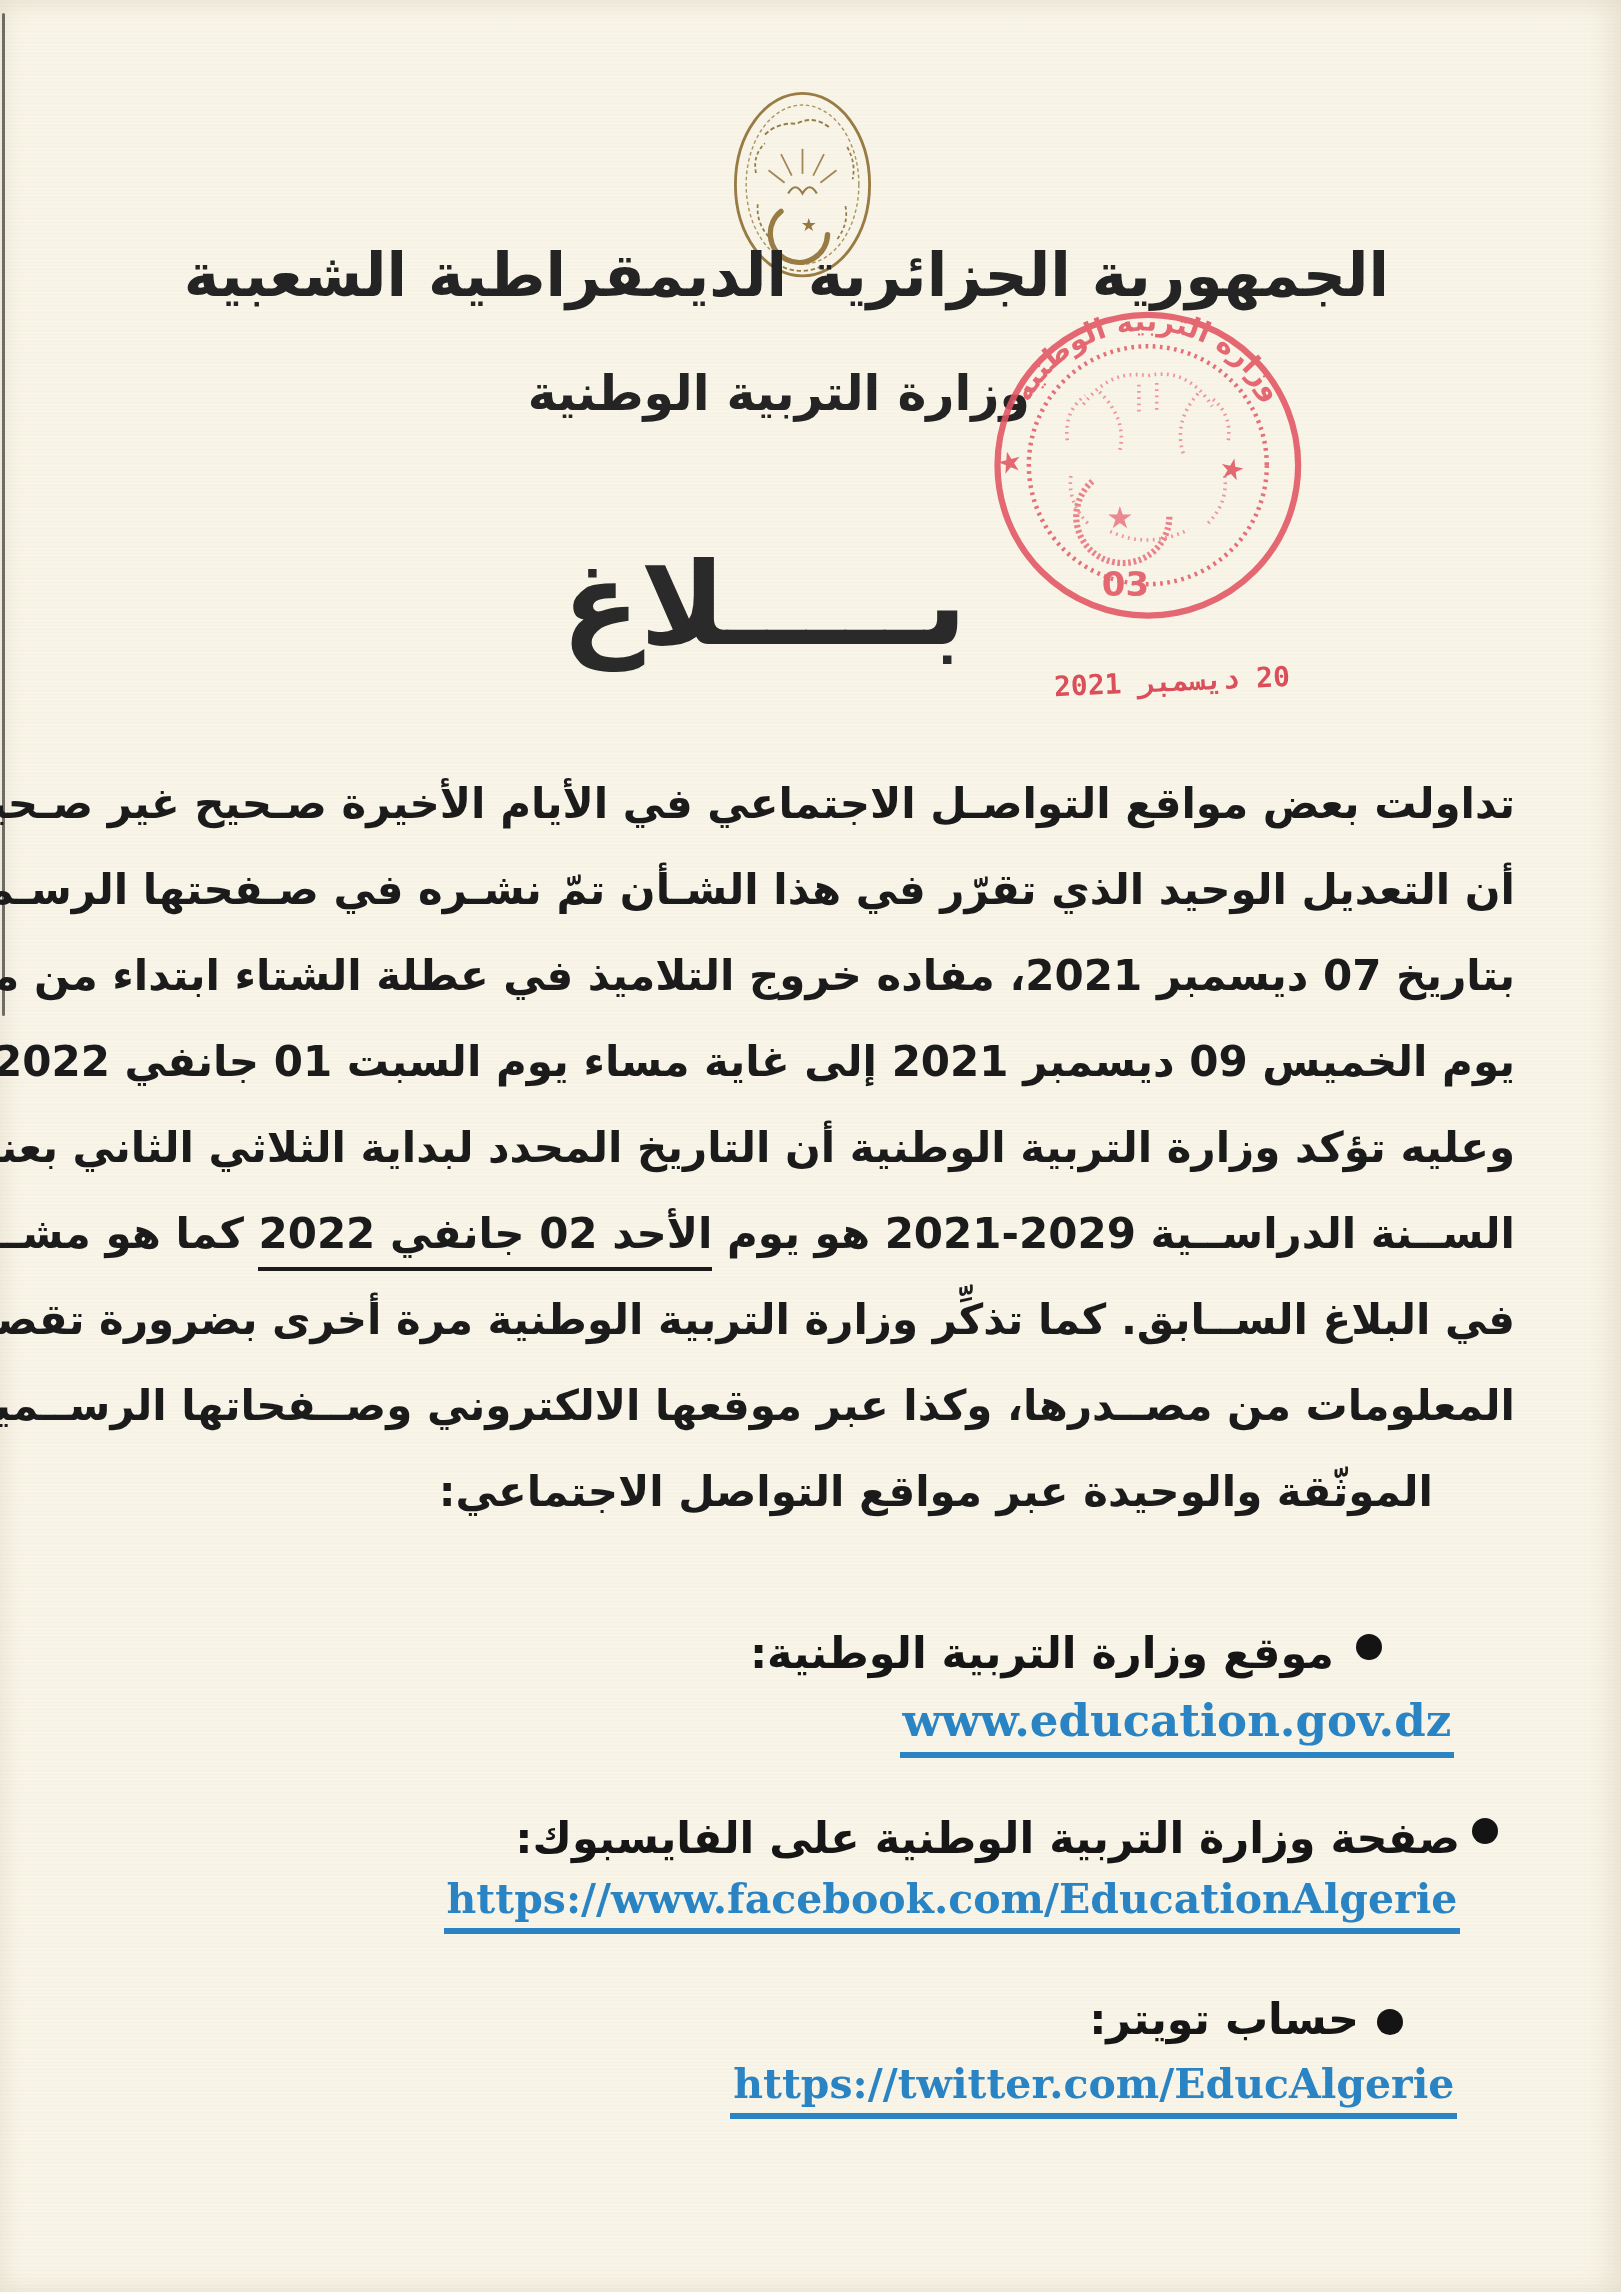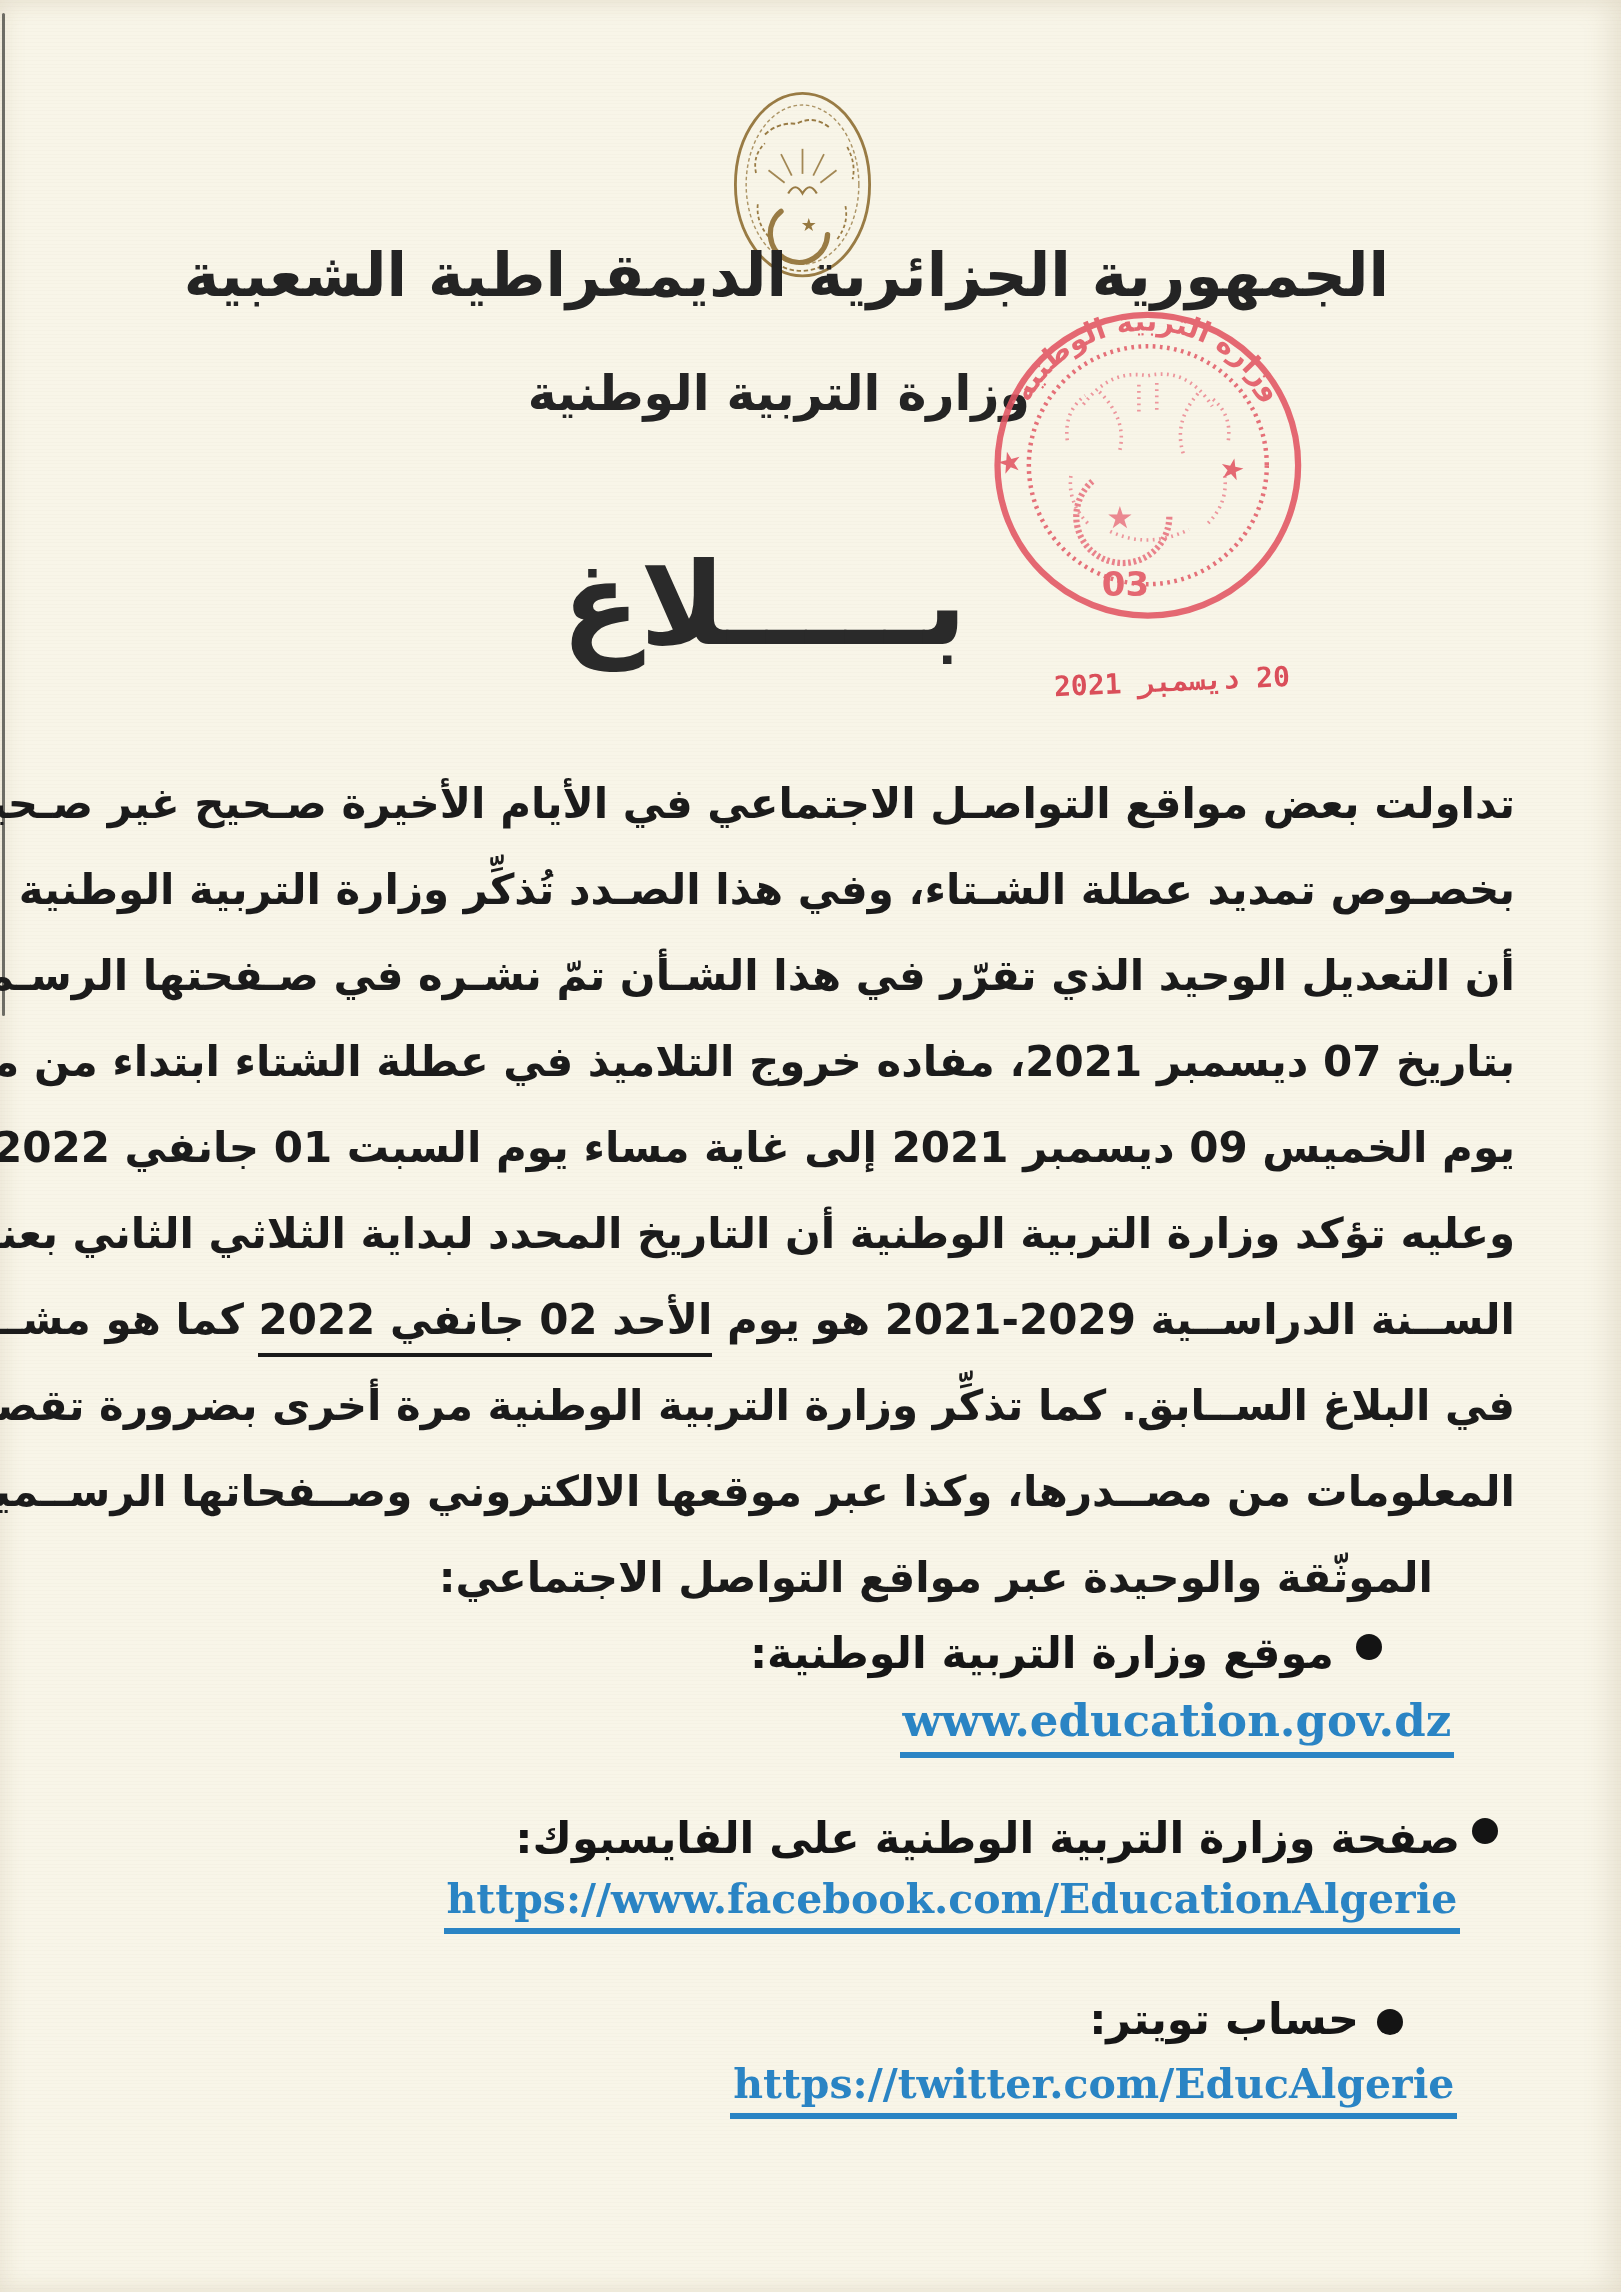--- a/index.html
+++ b/index.html
@@ -147,21 +147,20 @@
     <text x="288" y="196" font-size="32" fill="#e25562" transform="rotate(12 288 196)">★</text>
     <text x="157" y="324" font-size="38" font-weight="bold" fill="#e25562" text-anchor="middle">03</text>
   </svg>
 
   <div class="abs doc-title">بـــــلاغ</div>
 
   <div class="abs date-stamp">20 ديسمبر 2021</div>
 
   <div class="abs body-text">
     <div class="bline">تداولت بعض مواقع التواصـل الاجتماعي في الأيام الأخيرة صـحيح غير صـحيح</div>
-    <div class="bline">بخصـوص تمديد عطلة الشـتاء، وفي هذا الصـدد تُذكِّر وزارة التربية الوطنية</div>
     <div class="bline">أن التعديل الوحيد الذي تقرّر في هذا الشـأن تمّ نشـره في صـفحتها الرسـمية</div>
     <div class="bline">بتاريخ 07 ديسمبر 2021، مفاده خروج التلاميذ في عطلة الشتاء ابتداء من مساء</div>
     <div class="bline">يوم الخميس 09 ديسمبر 2021 إلى غاية مساء يوم السبت 01 جانفي 2022.</div>
     <div class="bline">وعليه تؤكد وزارة التربية الوطنية أن التاريخ المحدد لبداية الثلاثي الثاني بعنوان</div>
     <div class="bline"><span>الســنة الدراســية 2029-2021 هو يوم </span><span class="u-seg">الأحد 02 جانفي 2022</span><span> كما هو مشــار إليه</span></div>
     <div class="bline">في البلاغ الســابق. كما تذكِّر وزارة التربية الوطنية مرة أخرى بضرورة تقصي صحة</div>
     <div class="bline">المعلومات من مصــدرها، وكذا عبر موقعها الالكتروني وصــفحاتها الرســمية</div>
     <div class="bline last">الموثّقة والوحيدة عبر مواقع التواصل الاجتماعي:</div>
   </div>
 

